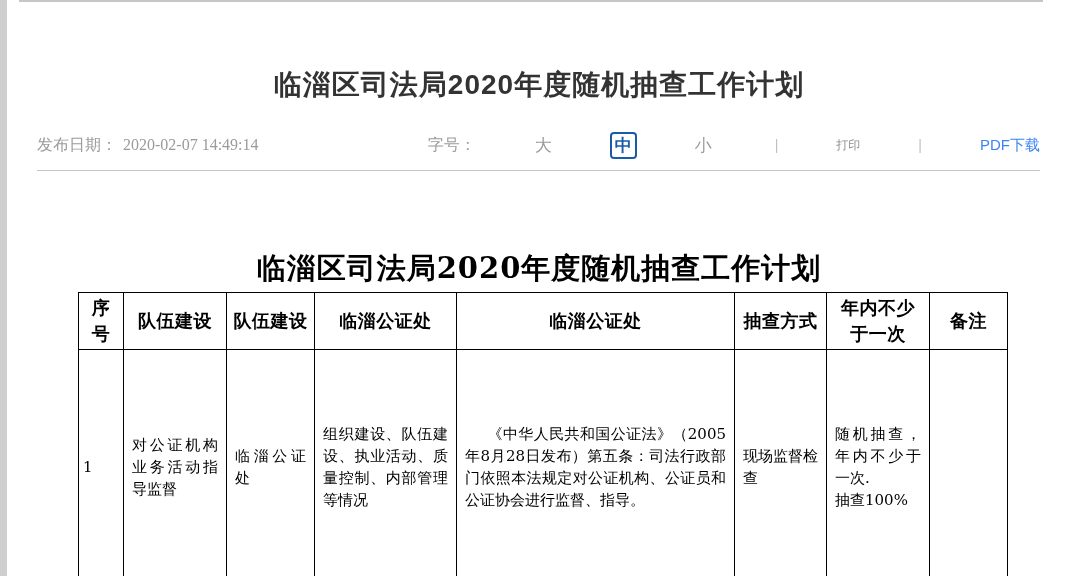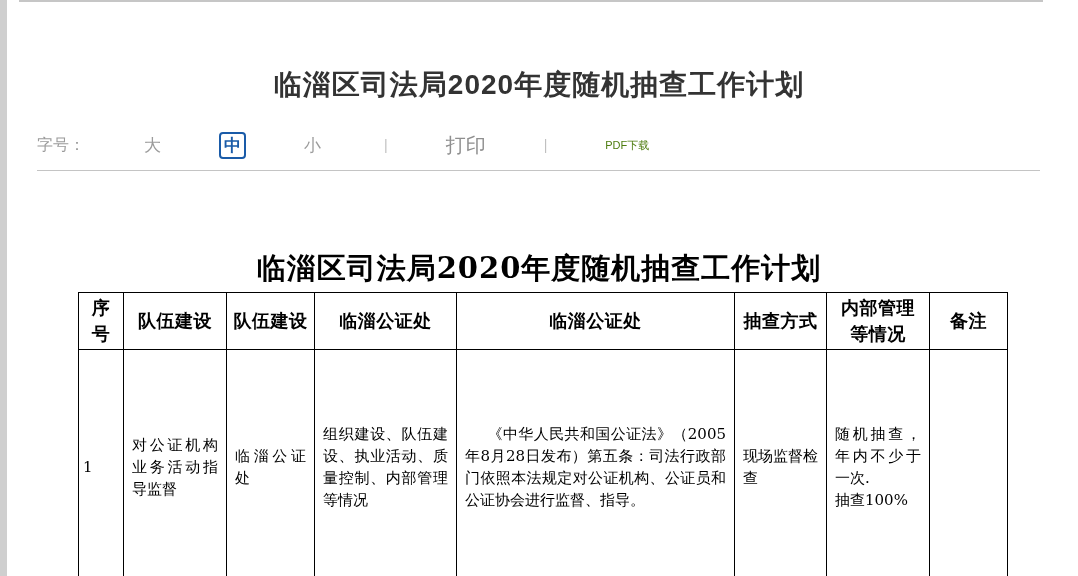--- a/index.html
+++ b/index.html
@@ -57,26 +57,26 @@
   }
   .fs-btn.active {
     color: #1a5ba8;
     border: 2px solid #1a5ba8;
     border-radius: 4px;
     padding: 0 3px;
     font-weight: bold;
   }
   .sep { color: #c0c0c0; margin: 0 10px; font-size: 14px; }
   .print-btn {
-    color: #8f8f8f; font-size: 20px;
+    color: #8f8f8f; font-size: 12px;
     background: none; border: none; cursor: pointer;
     font-family: "Liberation Sans", sans-serif;
   }
   .pdf-link {
-    color: #4d7c0f; font-size: 11px;
+    color: #3b82f6; font-size: 15px;
     text-decoration: none; cursor: pointer;
   }
   .header-divider {
     position: absolute; left: 37px; top: 170px;
     width: 1003px; height: 1px;
     background: #c4c4c4;
   }
   .table-title {
     position: absolute; left: 0; top: 251px;
     width: 1078px;
@@ -131,20 +131,24 @@
 </style>
 </head>
 <body>
 
 <div class="left-edge-strip"></div>
 <div class="top-border-line"></div>
 
 <h1 class="page-title">临淄区司法局2020年度随机抽查工作计划</h1>
 
 <div class="meta-row">
+  <div class="publish">
+    <span class="date-label">发布日期：</span>
+    <span class="date-value">2020-02-07 14:49:14</span>
+  </div>
   <div class="tools">
     <span class="fs-label">字号：</span>
     <button class="fs-btn">大</button>
     <button class="fs-btn active">中</button>
     <button class="fs-btn">小</button>
     <span class="sep">|</span>
     <button class="print-btn">打印</button>
     <span class="sep">|</span>
     <a class="pdf-link">PDF下载</a>
   </div>
@@ -166,21 +170,21 @@
       <col class="c-remark">
   </colgroup>
   <tbody>
     <tr class="header-row">
       <th>序号</th>
       <th>队伍建设</th>
       <th>队伍建设</th>
       <th>临淄公证处</th>
       <th>临淄公证处</th>
       <th>抽查方式</th>
-      <th>内部管理等情况</th>
+      <th>年内不少于一次</th>
       <th>备注</th>
     </tr>
     <tr class="data-row">
       <td class="cell-no">1</td>
       <td class="cell-item">对公证机构业务活动指导监督</td>
       <td class="cell-target">临淄公证处</td>
       <td class="cell-content">组织建设、队伍建设、执业活动、质量控制、内部管理等情况</td>
       <td class="cell-basis">《中华人民共和国公证法》（2005年8月28日发布）第五条：司法行政部门依照本法规定对公证机构、公证员和公证协会进行监督、指导。</td>
       <td class="cell-method">现场监督检查</td>
       <td class="cell-method-time">随机抽查，年内不少于一次.

